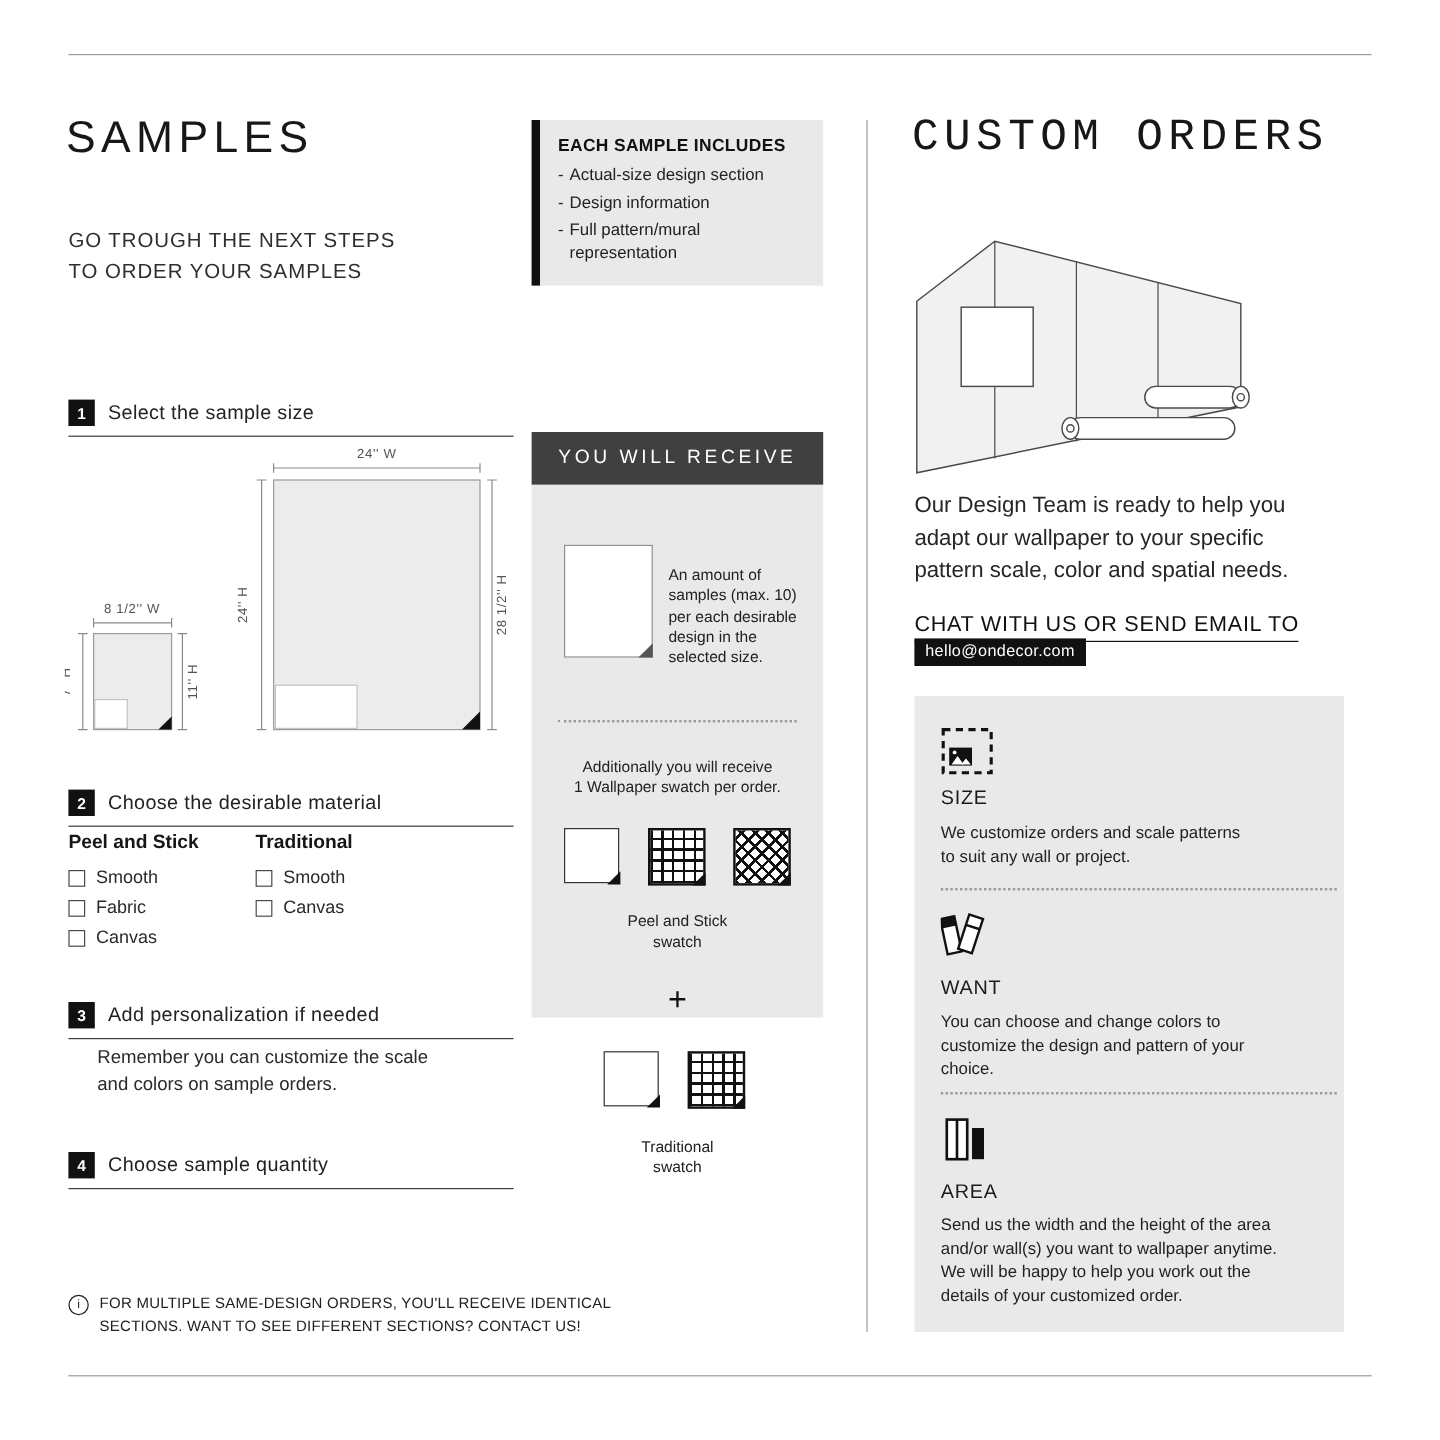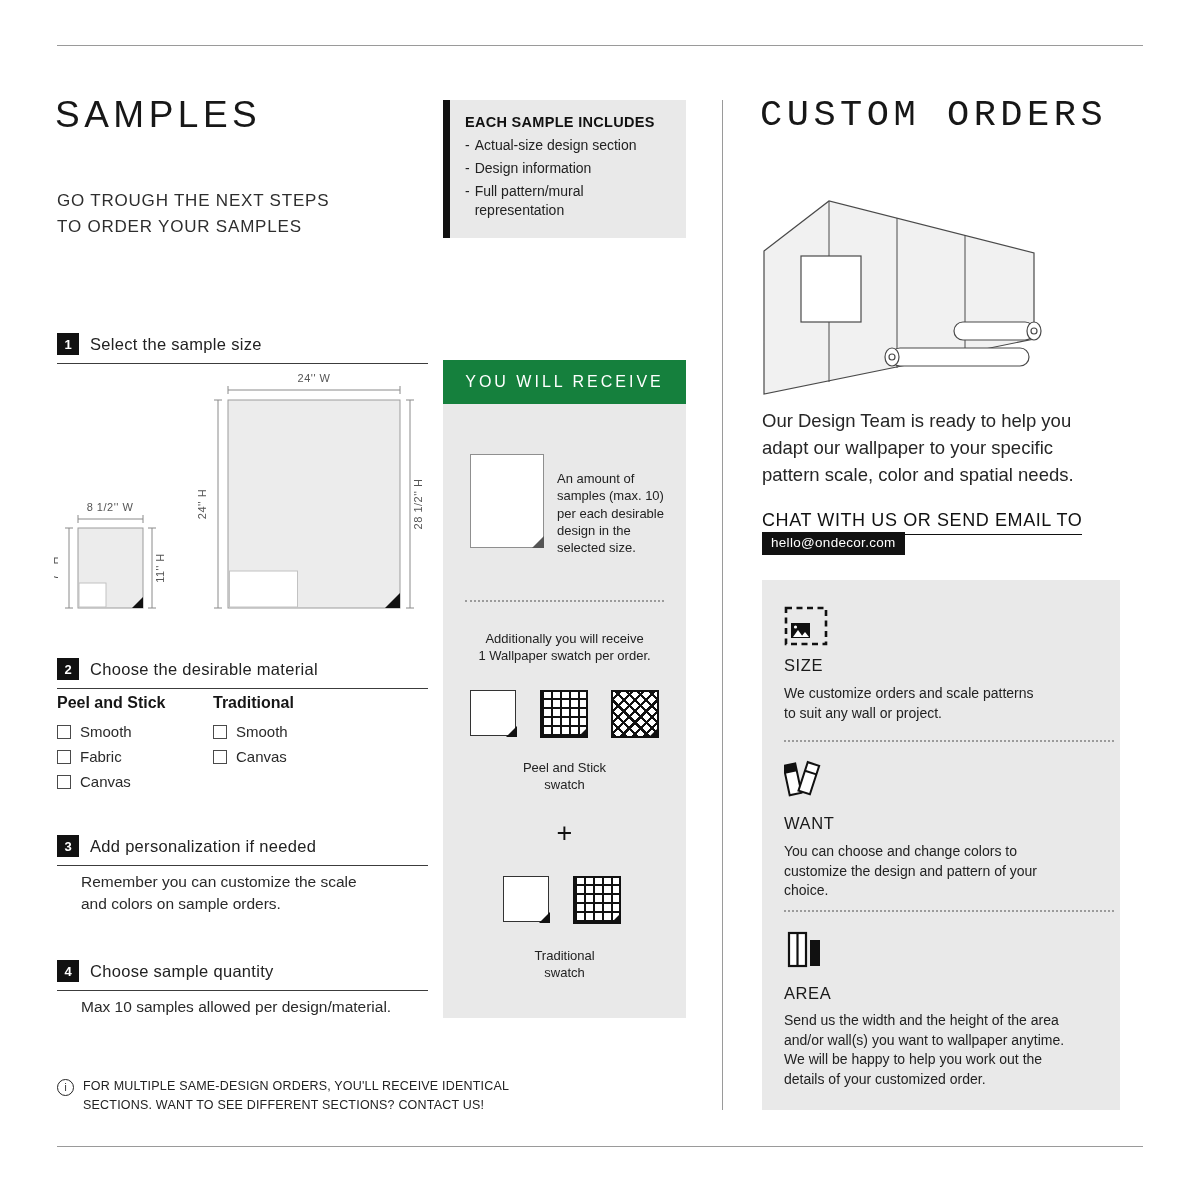--- a/index.html
+++ b/index.html
@@ -29,24 +29,24 @@
   .foot{display:flex;gap:9px;align-items:flex-start;}
   .info-circle{width:15px;height:15px;border:1.3px solid #222;border-radius:50%;font-size:10px;
                display:flex;align-items:center;justify-content:center;flex:0 0 15px;margin-top:2px;color:#222;}
   .foot-text{font-size:12.5px;line-height:1.5;letter-spacing:.2px;color:#222;}
 
   .includes-box{position:absolute;left:443px;top:100px;width:243px;box-sizing:border-box;
                 background:#e9e9e9;border-left:7px solid #111;padding:14px 10px 18px 15px;}
   .includes-title{font-size:14.5px;font-weight:700;letter-spacing:.3px;color:#111;margin-bottom:6px;}
   .inc-item{display:flex;gap:5px;font-size:14px;line-height:1.35;color:#222;margin-top:4px;}
 
-  .receive-bar{position:absolute;left:443px;top:360px;width:243px;height:44px;background:#15803d;
+  .receive-bar{position:absolute;left:443px;top:360px;width:243px;height:44px;background:#404040;
                color:#fff;display:flex;align-items:center;justify-content:center;
                font-size:16px;letter-spacing:3px;}
-  .receive-panel{position:absolute;left:443px;top:404px;width:243px;height:614px;background:#e9e9e9;}
+  .receive-panel{position:absolute;left:443px;top:404px;width:243px;height:444px;background:#e9e9e9;}
   .sheet-lg{position:absolute;left:27px;top:50px;width:72px;height:92px;background:#fff;border:1px solid #8f8f8f;}
   .fold{position:absolute;right:-1px;bottom:-1px;width:0;height:0;
         border-left:12px solid transparent;border-bottom:12px solid #555;}
   .panel-text{font-size:13px;line-height:1.33;color:#222;}
   .center{text-align:center;}
   .dotted{border-top:2px dotted #9b9b9b;height:0;}
   .swatch{position:absolute;width:44px;height:44px;background:#fff;border:2.5px solid #111;}
   .swatch .fold{border-left-width:11px;border-bottom-width:11px;border-bottom-color:#111;right:-2px;bottom:-2px;}
   .swatch.plain{border-width:1.5px;border-color:#333;}
   .swatch.grid{background-image:
@@ -166,21 +166,20 @@
     <span class="stepnum">3</span>
     <span class="steplabel">Add personalization if needed</span>
   </div>
   <div class="abs note ml" style="left:57px;top:871px;">Remember you can customize the scale
 and colors on sample orders.</div>
 
   <div class="step" style="left:57px;top:960px;">
     <span class="stepnum">4</span>
     <span class="steplabel">Choose sample quantity</span>
   </div>
-  <div class="abs note" style="left:57px;top:996px;">Max 10 samples allowed per design/material.</div>
 
   <div class="abs foot" style="left:57px;top:1077px;width:500px;">
     <span class="info-circle">i</span>
     <span class="foot-text ml">FOR MULTIPLE SAME-DESIGN ORDERS, YOU'LL RECEIVE IDENTICAL
 SECTIONS. WANT TO SEE DIFFERENT SECTIONS? CONTACT US!</span>
   </div>
 
   <div class="includes-box">
     <div class="includes-title">EACH SAMPLE INCLUDES</div>
     <div class="inc-item">

